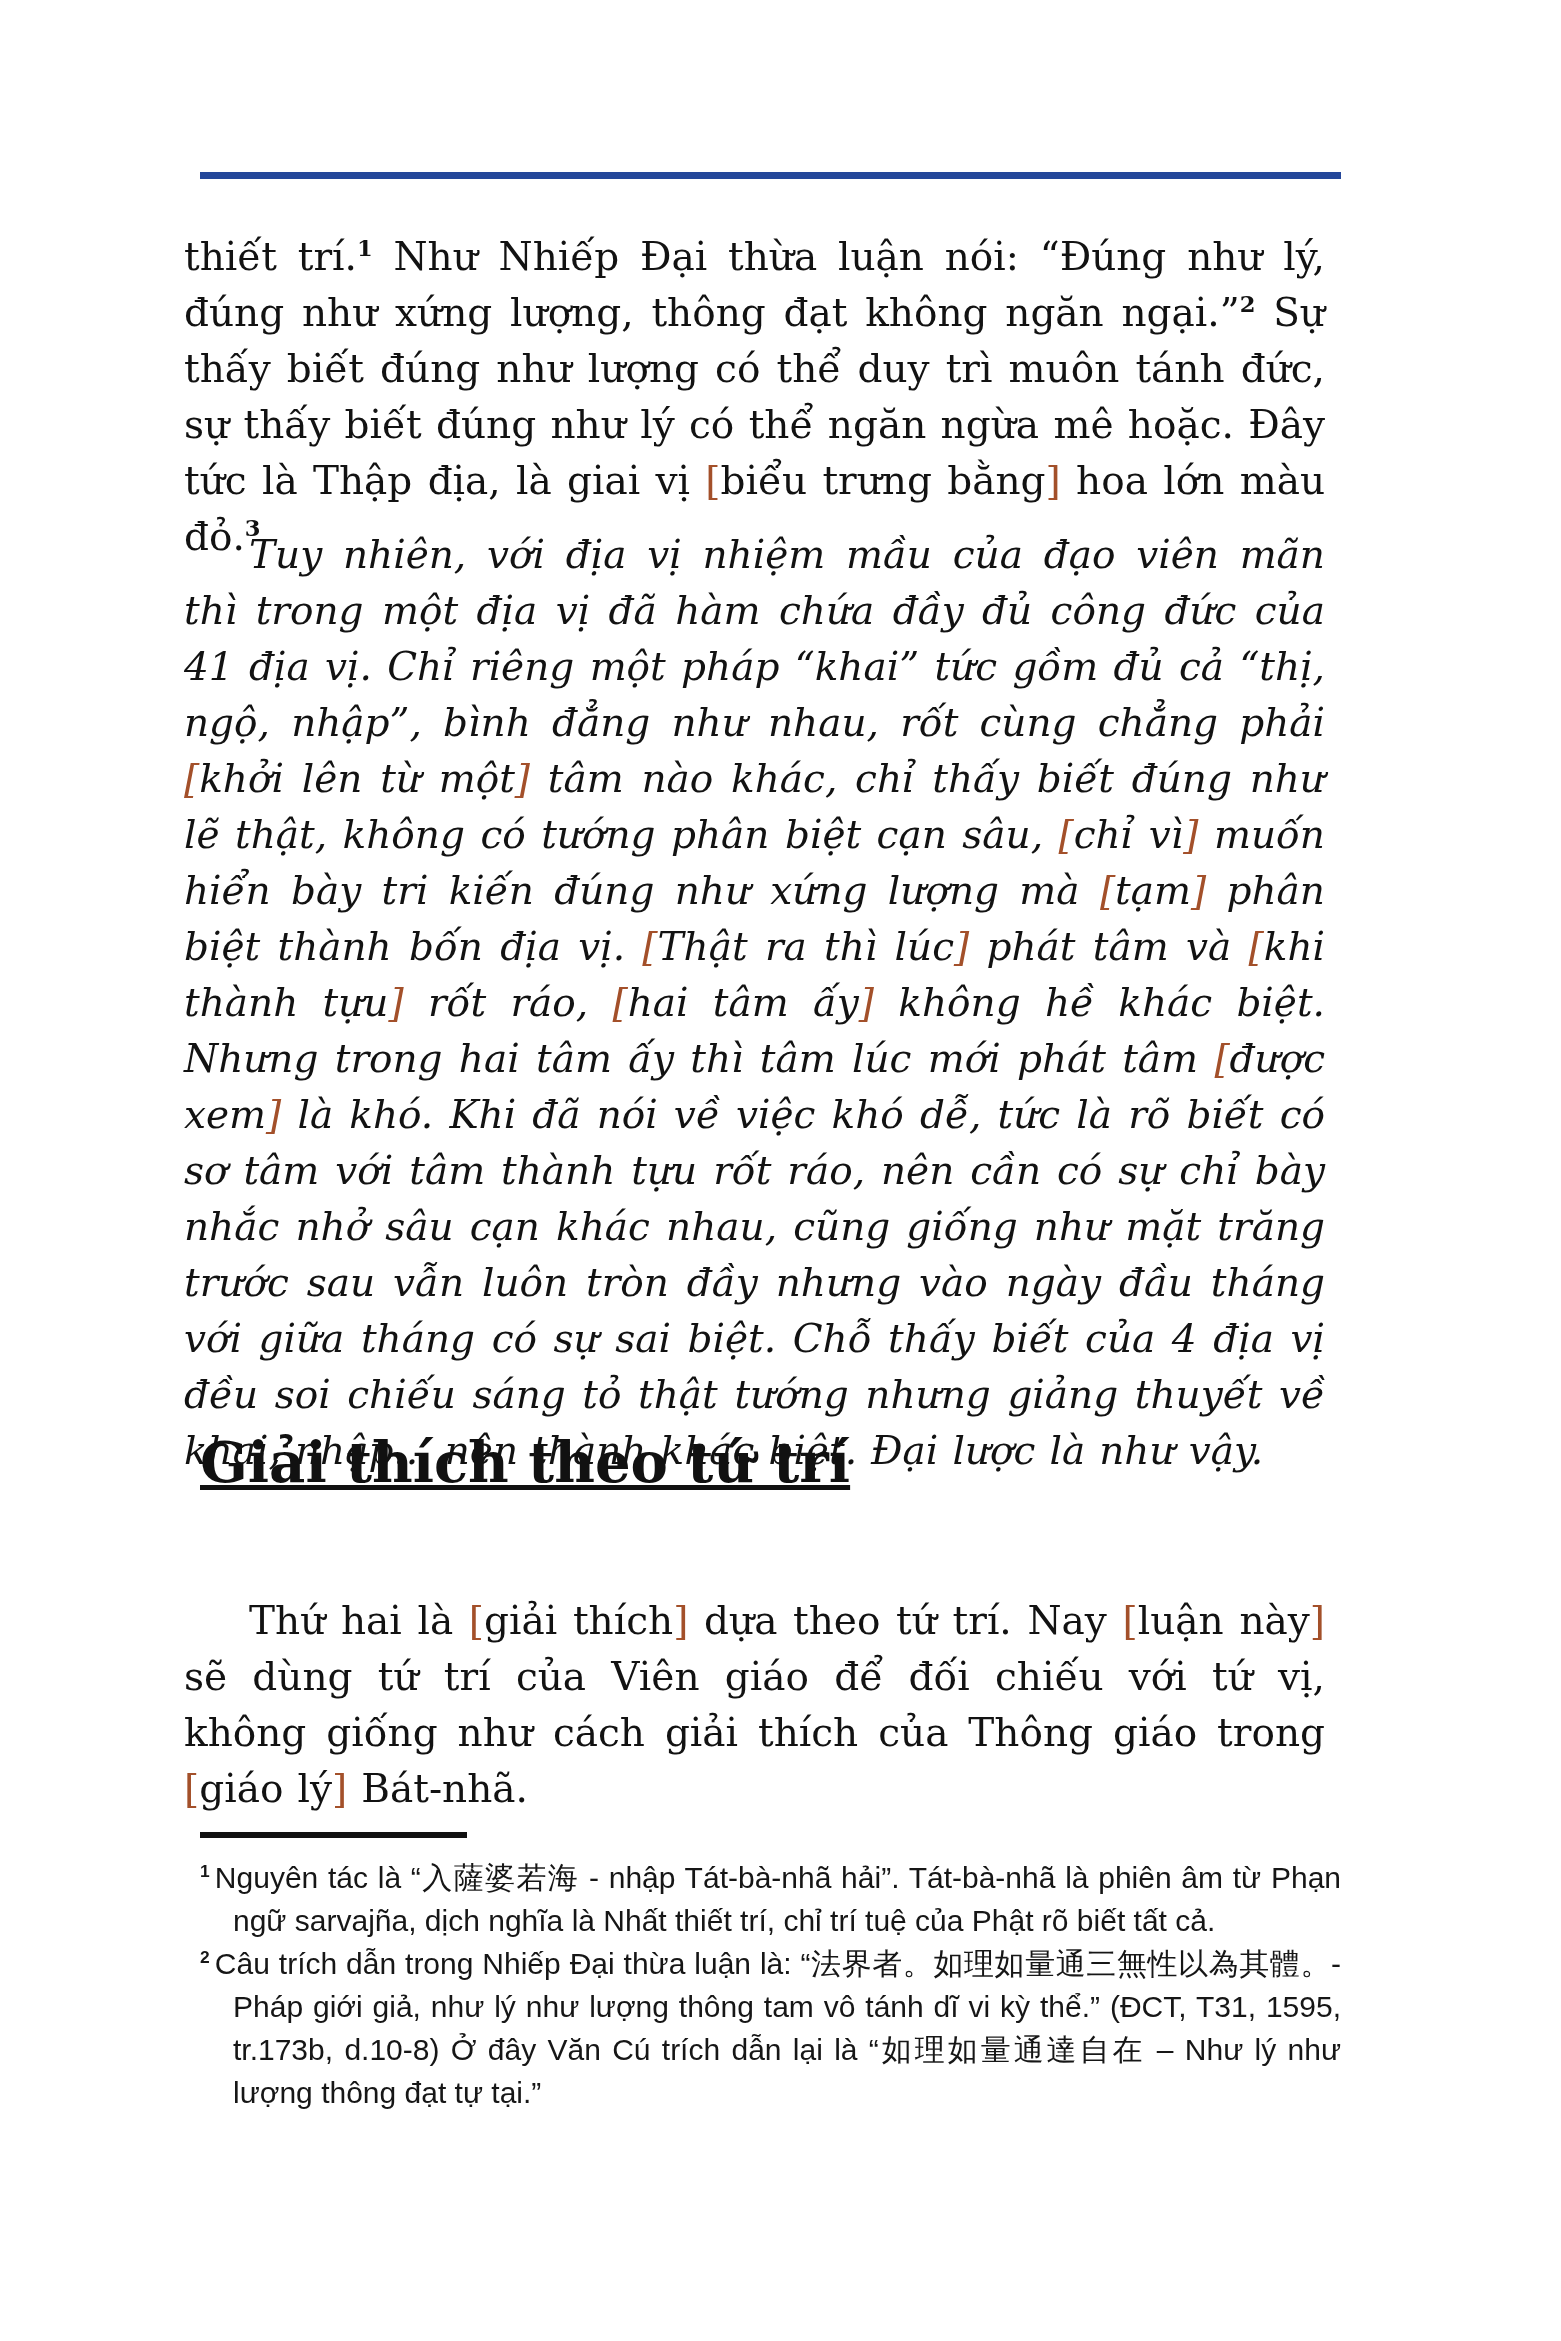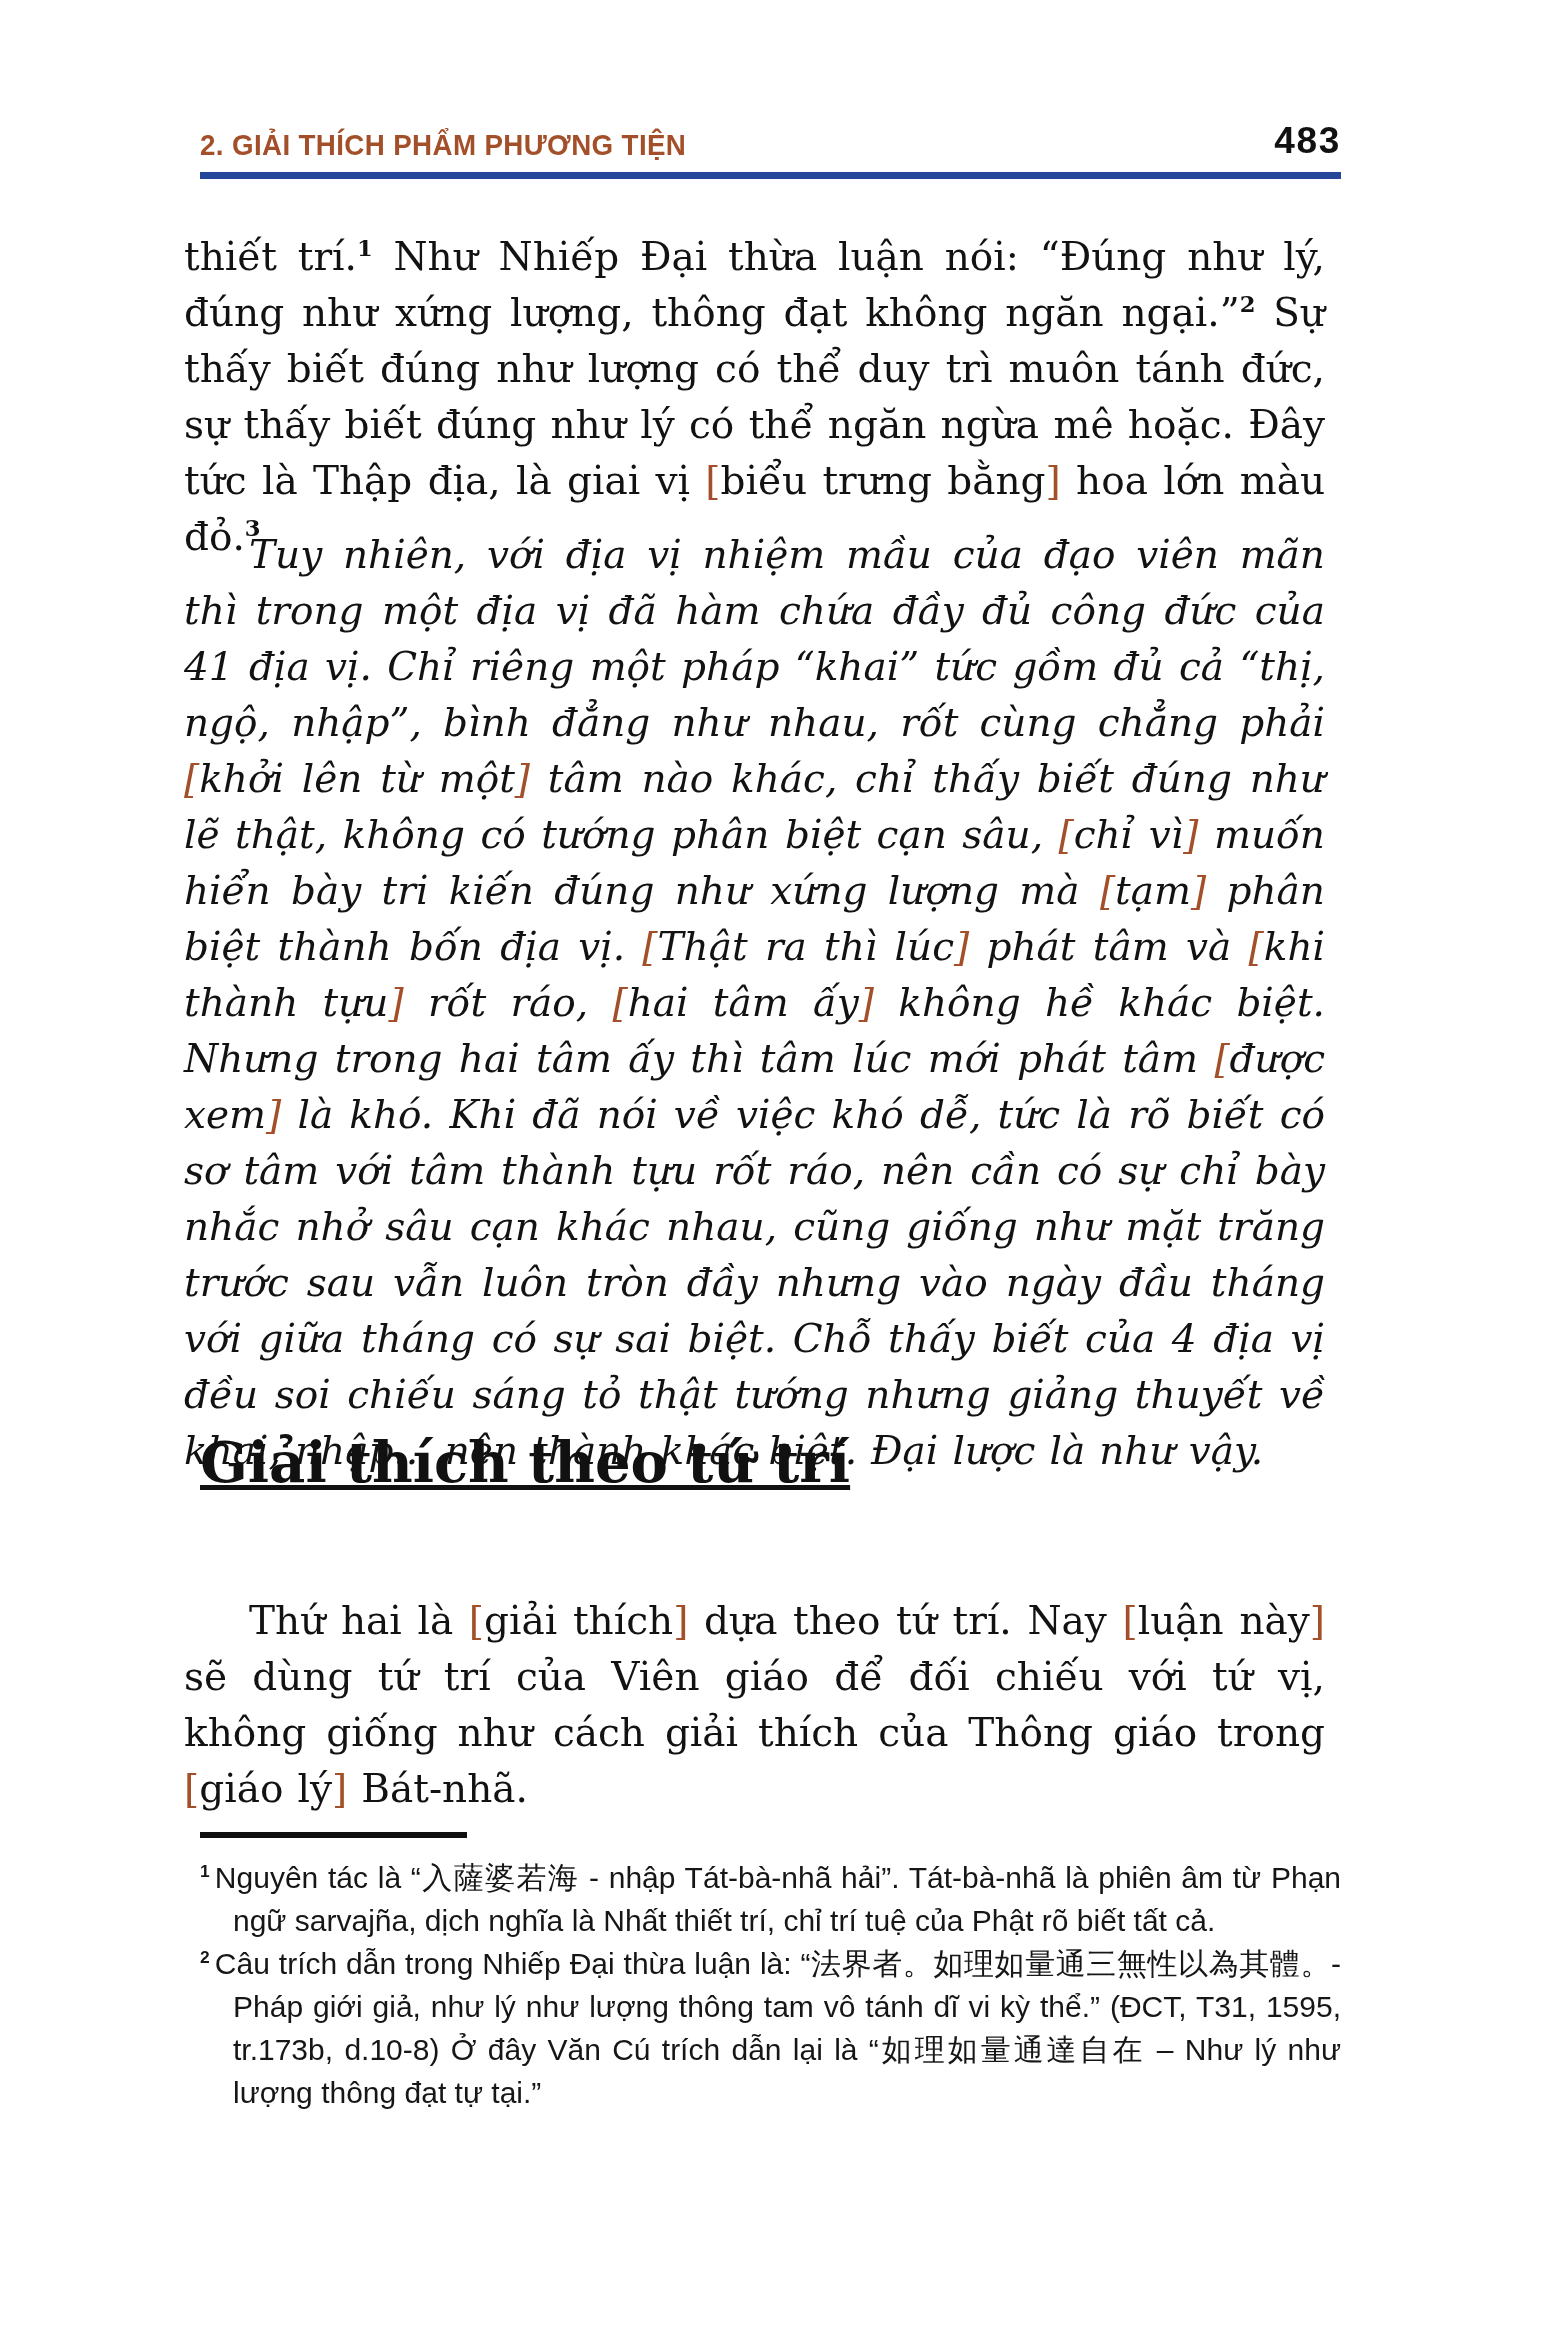--- a/index.html
+++ b/index.html
@@ -99,24 +99,20 @@
     padding-left: 33px;
     text-indent: -33px;
   }
   .footnote sup.fn-ref { margin-right: 5.2px; }
 </style>
 </head>
 <body>
 
 <div class="page">
 
-  <div class="header-row">
-    <div class="section-title">2. GIẢI THÍCH PHẨM PHƯƠNG TIỆN</div>
-    <div class="page-number">483</div>
-  </div>
 
   <div class="rule-blue"></div>
 
   <div class="body-par par-1">thiết trí.<sup class="fn-ref">1</sup> Như Nhiếp Đại thừa luận nói: “Đúng như lý, đúng như xứng lượng, thông đạt không ngăn ngại.”<sup class="fn-ref">2</sup> Sự thấy biết đúng như lượng có thể duy trì muôn tánh đức, sự thấy biết đúng như lý có thể ngăn ngừa mê hoặc. Đây tức là Thập địa, là giai vị <span class="bracket">[</span>biểu trưng bằng<span class="bracket">]</span> hoa lớn màu đỏ.<sup class="fn-ref">3</sup></div>
 
   <div class="body-par par-2">Tuy nhiên, với địa vị nhiệm mầu của đạo viên mãn thì trong một địa vị đã hàm chứa đầy đủ công đức của 41 địa vị. Chỉ riêng một pháp “khai” tức gồm đủ cả “thị, ngộ, nhập”, bình đẳng như nhau, rốt cùng chẳng phải <span class="bracket">[</span>khởi lên từ một<span class="bracket">]</span> tâm nào khác, chỉ thấy biết đúng như lẽ thật, không có tướng phân biệt cạn sâu, <span class="bracket">[</span>chỉ vì<span class="bracket">]</span> muốn hiển bày tri kiến đúng như xứng lượng mà <span class="bracket">[</span>tạm<span class="bracket">]</span> phân biệt thành bốn địa vị. <span class="bracket">[</span>Thật ra thì lúc<span class="bracket">]</span> phát tâm và <span class="bracket">[</span>khi thành tựu<span class="bracket">]</span> rốt ráo, <span class="bracket">[</span>hai tâm ấy<span class="bracket">]</span> không hề khác biệt. Nhưng trong hai tâm ấy thì tâm lúc mới phát tâm <span class="bracket">[</span>được xem<span class="bracket">]</span> là khó. Khi đã nói về việc khó dễ, tức là rõ biết có sơ tâm với tâm thành tựu rốt ráo, nên cần có sự chỉ bày nhắc nhở sâu cạn khác nhau, cũng giống như mặt trăng trước sau vẫn luôn tròn đầy nhưng vào ngày đầu tháng với giữa tháng có sự sai biệt. Chỗ thấy biết của 4 địa vị đều soi chiếu sáng tỏ thật tướng nhưng giảng thuyết về khai, nhập... nên thành khác biệt. Đại lược là như vậy.</div>
 
   <div class="subheading">Giải thích theo tứ trí</div>
 
   <div class="body-par par-3">Thứ hai là <span class="bracket">[</span>giải thích<span class="bracket">]</span> dựa theo tứ trí. Nay <span class="bracket">[</span>luận này<span class="bracket">]</span> sẽ dùng tứ trí của Viên giáo để đối chiếu với tứ vị, không giống như cách giải thích của Thông giáo trong <span class="bracket">[</span>giáo lý<span class="bracket">]</span> Bát-nhã.</div>

